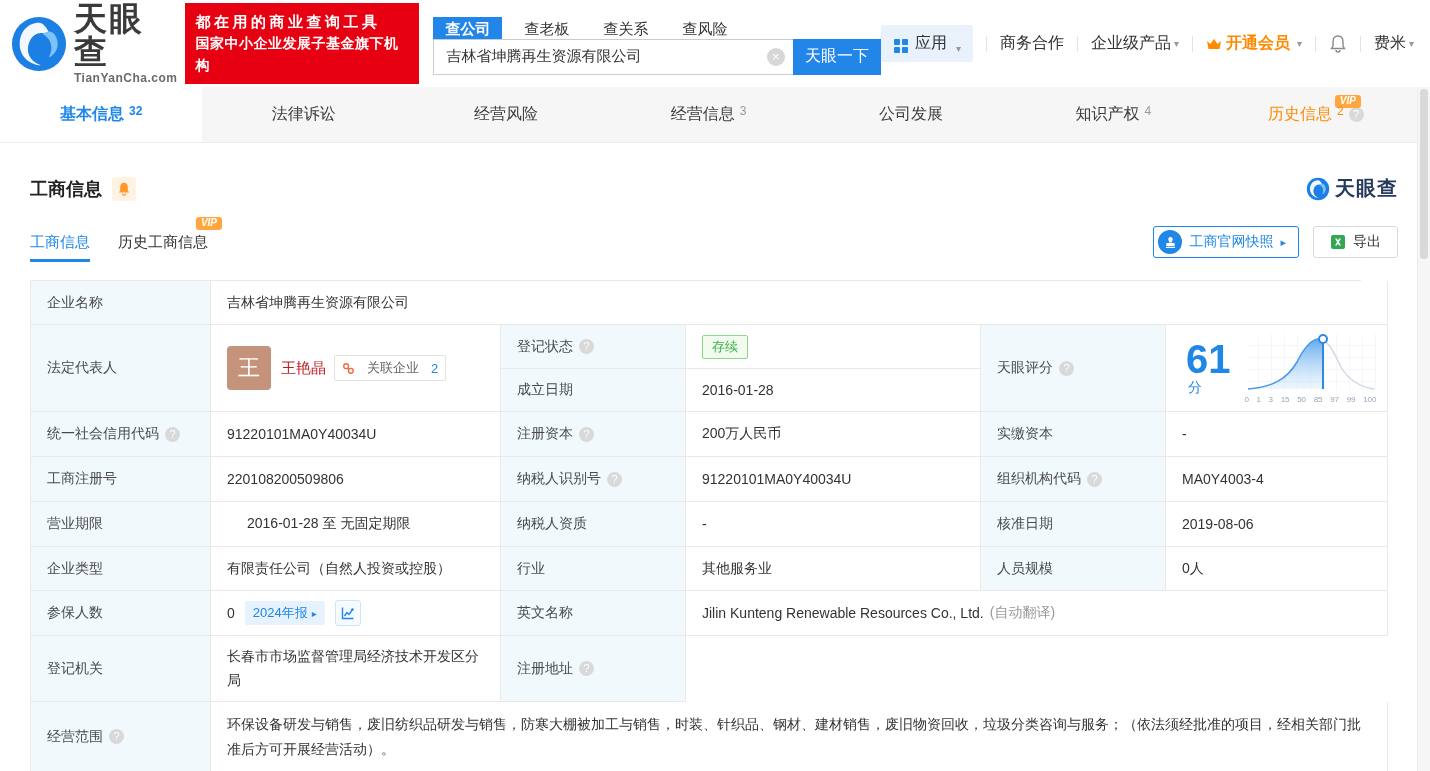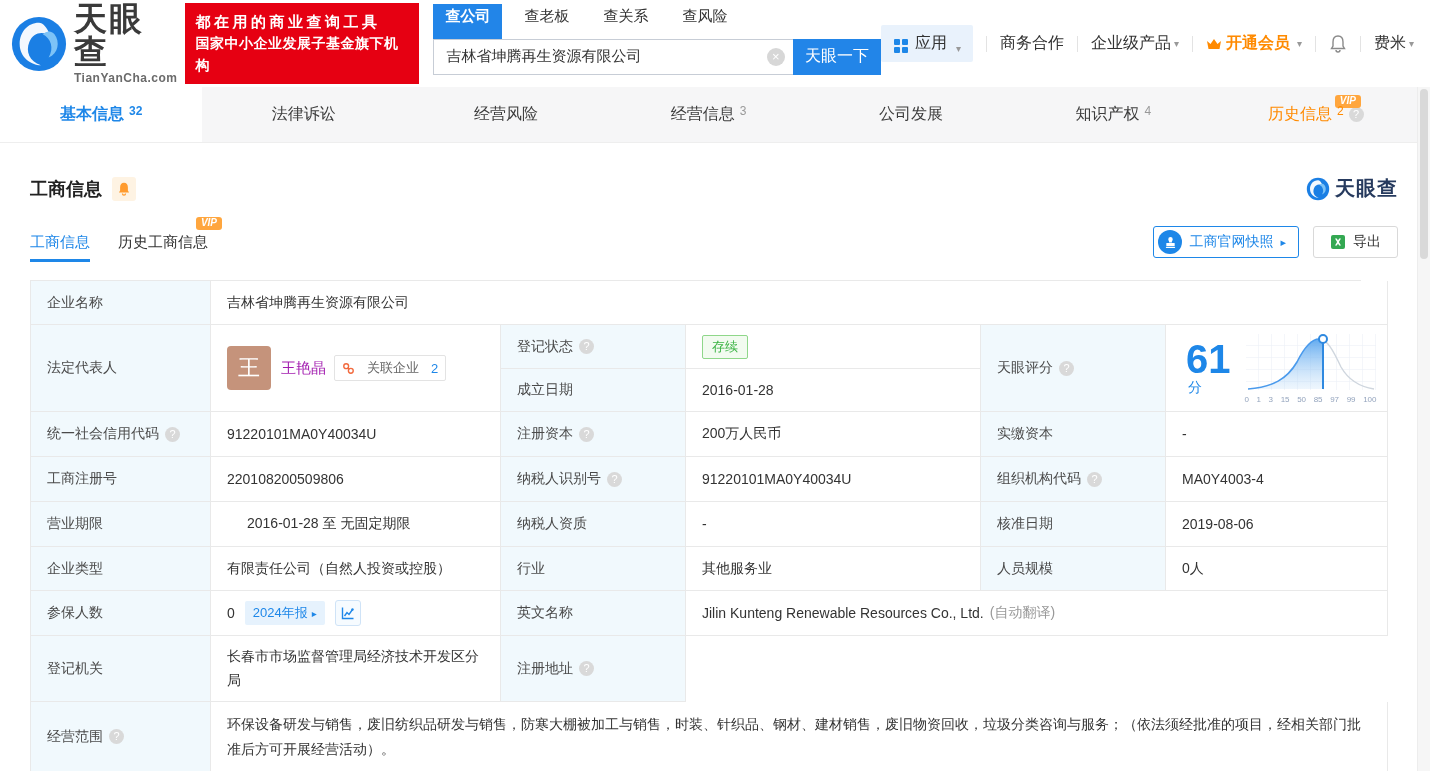--- a/index.html
+++ b/index.html
@@ -13,21 +13,21 @@
   .logo-swirl { width:58px; height:58px; flex:none; }
   .logo-text { margin-left:6px; }
   .logo-brand { font-size:33px; font-weight:bold; color:#3a3a3a; letter-spacing:2px; line-height:1; }
   .logo-domain { font-size:12px; color:#6b6b6b; font-weight:bold; margin-top:3px; letter-spacing:.5px; }
   .slogan { background:#e60012; color:#fff; font-weight:bold; padding:7px 10px; margin-left:8px; line-height:1.55; }
   .slogan-l1 { font-size:15px; letter-spacing:3.5px; }
   .slogan-l2 { font-size:14px; letter-spacing:.5px; }
 
   .search-block { margin-left:14px; width:455px; }
   .search-tabs { display:flex; align-items:flex-end; height:26px; font-size:15px; }
-  .search-tab { padding:3px 12px 13px; margin-right:10px; color:#333; cursor:pointer; }
+  .search-tab { padding:3px 12px 0; margin-right:10px; color:#333; cursor:pointer; }
   .search-tab.active { background:#2285e8; color:#fff; font-weight:bold; }
   .search-row { display:flex; height:36px; }
   .search-input-wrap { position:relative; flex:1; border:1px solid #c7cdd6; border-right:none; background:#fff; }
   .search-input-wrap input { width:100%; height:100%; border:none; outline:none; padding:0 34px 0 12px; font-size:15px; color:#333;
     font-family:"Liberation Sans","DejaVu Sans",sans-serif; }
   .clear-ic { position:absolute; right:8px; top:8px; width:18px; height:18px; border-radius:50%; background:#d7d7d7; color:#fff;
     font-size:13px; line-height:18px; text-align:center; cursor:pointer; }
   .search-btn { width:88px; background:#2285e8; color:#fff; border:none; font-size:16px; cursor:pointer;
     font-family:"Liberation Sans","DejaVu Sans",sans-serif; }
 
@@ -80,21 +80,21 @@
     grid-template-columns:180px 290px 185px 295px 185px 1fr;
     grid-template-rows:44px 44px 43px 45px 45px 45px 44px 45px 66px 70px;
     border-top:1px solid #e9e9e9; border-left:1px solid #e9e9e9; font-size:14px; }
   .cell { border-right:1px solid #e9e9e9; border-bottom:1px solid #e9e9e9; padding:6px 16px; display:flex; align-items:center; }
   .lbl { background:#f1f9fd; color:#4a4a4a; gap:6px; }
   .val { background:#fff; color:#333; }
   .muted { color:#999; margin-left:6px; }
 
   .avatar { width:44px; height:44px; border-radius:4px; background:#c5937b; color:#fff; font-size:22px; display:flex;
     align-items:center; justify-content:center; flex:none; }
-  .rep-name { color:#a21caf; font-size:15px; margin:0 8px 0 10px; cursor:pointer; }
+  .rep-name { color:#b91c1c; font-size:15px; margin:0 8px 0 10px; cursor:pointer; }
   .rel-badge { display:flex; align-items:center; gap:12px; border:1px solid #e3e3e3; border-radius:2px; padding:3px 7px;
     font-size:13px; color:#666; cursor:pointer; background:#fff; }
   .rel-badge .rel-cnt { color:#1e87e8; }
 
   .status-badge { border:1px solid #8fd78a; color:#3cb445; background:#f2fbf0; font-size:13px; padding:2px 9px; border-radius:2px; }
 
   .report-badge { background:#e6f2fd; color:#1e87e8; font-size:13px; padding:3px 8px; border-radius:2px; margin-left:10px;
     cursor:pointer; display:inline-flex; align-items:center; gap:4px; }
   .report-badge .btn-arrow { font-size:10px; }
   .trend-btn { width:26px; height:26px; border:1px solid #cfe3f7; background:#f6fbff; border-radius:3px; margin-left:10px;

